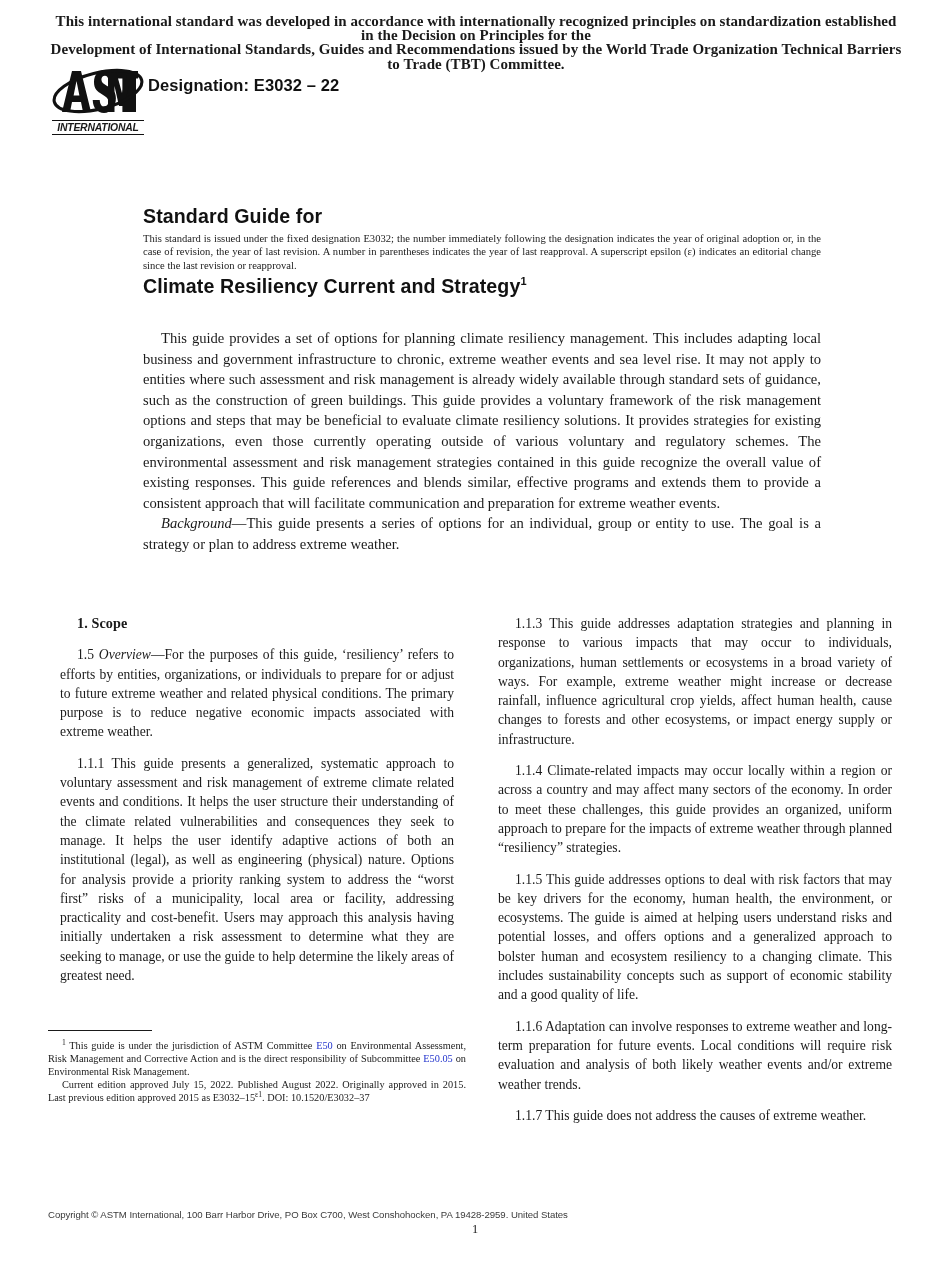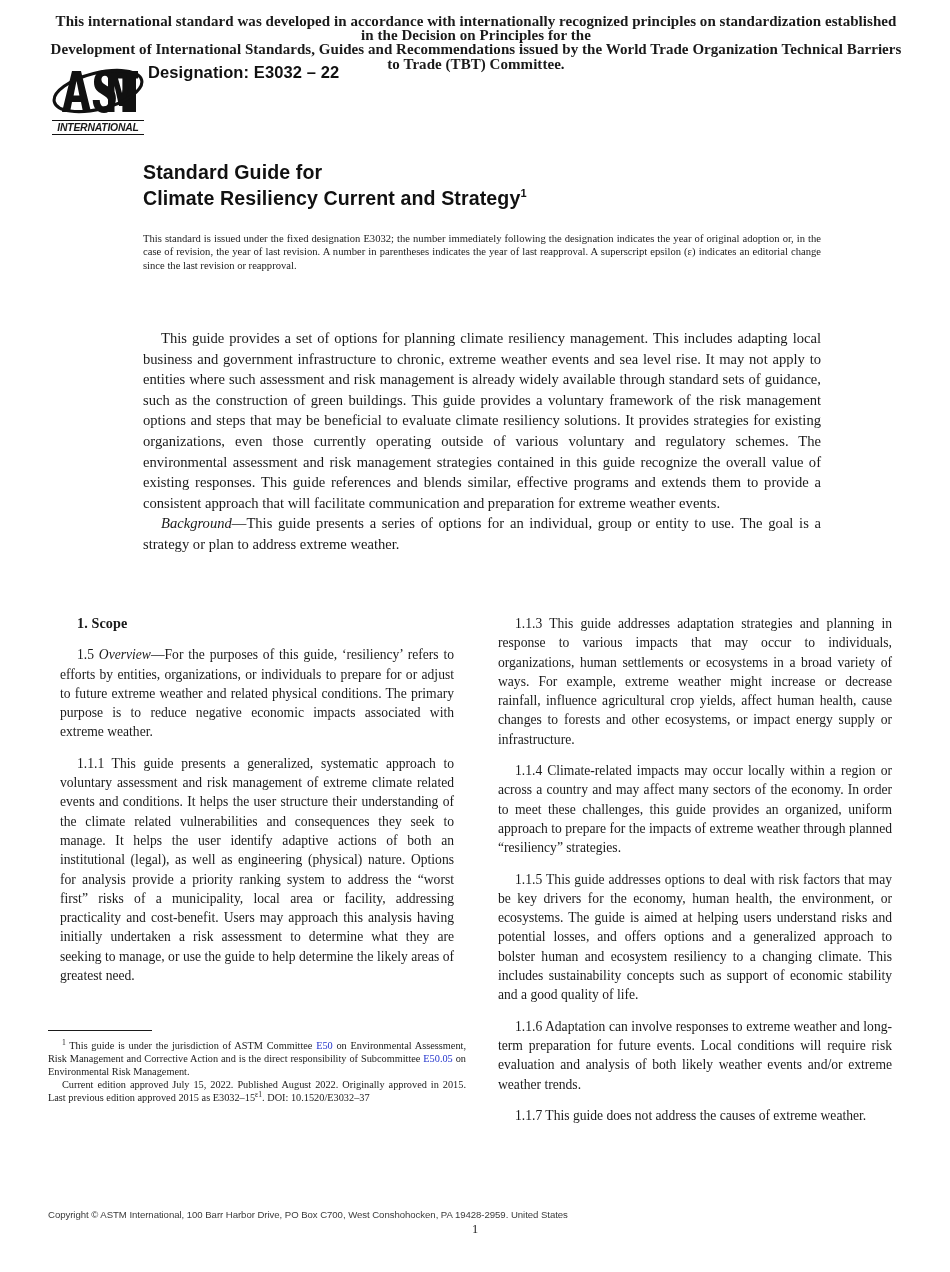--- a/index.html
+++ b/index.html
@@ -68,42 +68,42 @@
     line-height: 12px;
     border-top: 1.4px solid #111;
     border-bottom: 1.1px solid #111;
     padding: 0.5px 0 0.5px 0;
   }
 
   
   .designation {
     position: absolute;
     left: 148px;
-    top: 63px;
+    top: 76px;
     font-family: "Liberation Sans", sans-serif;
     font-weight: bold;
     font-size: 16.5px;
     letter-spacing: 0.1px;
     color: #111;
   }
 
   
   .doc-title {
     position: absolute;
     left: 143px;
     top: 159px;
     width: 700px;
     font-family: "Liberation Sans", sans-serif;
     font-weight: bold;
     font-size: 19.6px;
     line-height: 26px;
     color: #111;
     letter-spacing: 0.1px;
   }
-  .doc-title .t-line { display: block; }
+  .doc-title .t-line { display: block; margin-top: 44px; }
   .doc-title sup {
     font-size: 11px;
     vertical-align: super;
     line-height: 0;
   }
 
   
   .issue-note {
     position: absolute;
     left: 143px;

